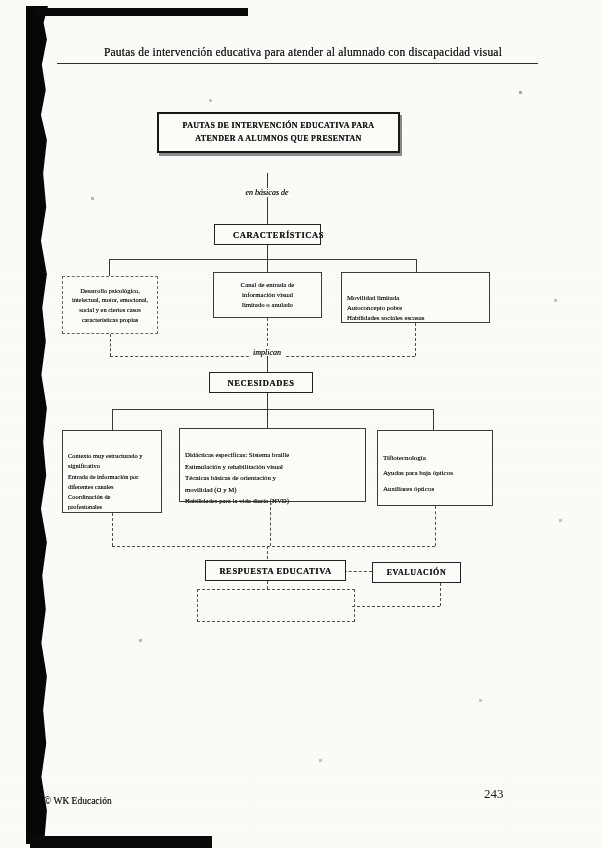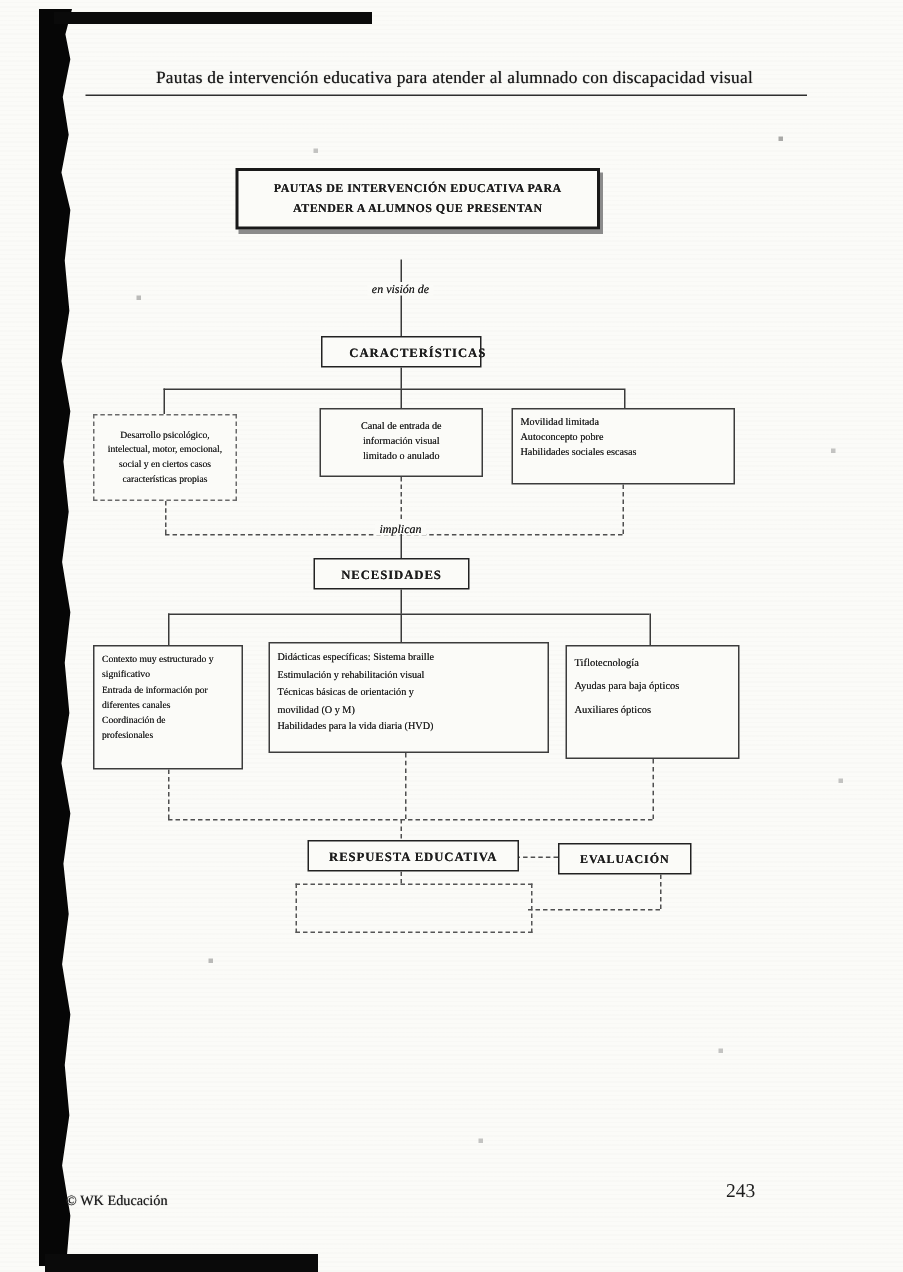--- a/index.html
+++ b/index.html
@@ -35,21 +35,21 @@
 
   
   .lv { position:absolute; width:1px; background:#3a3a3a; }
   .lh { position:absolute; height:1px; background:#3a3a3a; }
   .dv { position:absolute; width:0; border-left:1px dashed #4f4f4f; }
   .dh { position:absolute; height:0; border-top:1px dashed #4f4f4f; }
 
   .node { position:absolute; border:1.4px solid #222; background:#fbfbf8; font-weight:bold;
     font-size:8.5px; letter-spacing:.6px; display:flex; align-items:center; justify-content:center;
     text-shadow:0 0 .4px #333; }
-  .box { position:absolute; background:#fbfbf8; font-size:6.8px; line-height:1.5; padding:4px 5px;
+  .box { position:absolute; background:#fbfbf8; font-size:6.8px; line-height:1.5; padding:20px 5px;
     text-shadow:0 0 .4px #444; }
   .box.solid { border:1px solid #3c3c3c; }
   .box.dashedb { border:1px dashed #6a6a6a; }
   .center-text { text-align:center; display:flex; flex-direction:column; justify-content:center; }
   .conn-label { position:absolute; font-style:italic; font-size:8px; background:#fbfbf8;
     padding:0 3px; transform:translateX(-50%); text-shadow:0 0 .4px #444; }
 
   .title-box { position:absolute; left:157px; top:112px; width:243px; border:2px solid #191919;
     box-shadow:2px 3px 0 0 #8b8b8b; text-align:center; font-weight:bold; font-size:8px;
     line-height:1.65; padding:5px 4px 6px; letter-spacing:.3px; background:#fbfbf8;
@@ -72,21 +72,21 @@
 
   <div class="running-header">Pautas de intervención educativa para atender al alumnado con discapacidad visual</div>
   <div class="header-rule"></div>
 
   <div class="title-box">
     <div>PAUTAS DE INTERVENCIÓN EDUCATIVA PARA</div>
     <div>ATENDER A ALUMNOS QUE PRESENTAN</div>
   </div>
 
   <div class="lv" style="left:267px;top:173px;height:51px;"></div>
-  <div class="conn-label" style="left:267px;top:188px;">en visión de</div>
+  <div class="conn-label" style="left:267px;top:188px;">en básicas de</div>
 
   <div class="node" style="left:214px;top:224px;width:107px;height:21px;padding-left:22px;">CARACTERÍSTICAS</div>
 
   <div class="lv" style="left:267px;top:245px;height:14px;"></div>
   <div class="lh" style="left:109px;top:259px;width:307px;"></div>
   <div class="lv" style="left:109px;top:259px;height:17px;"></div>
   <div class="lv" style="left:267px;top:259px;height:13px;"></div>
   <div class="lv" style="left:416px;top:259px;height:13px;"></div>
 
   <div class="box dashedb center-text" style="left:62px;top:276px;width:96px;height:58px;font-size:6.4px;">

